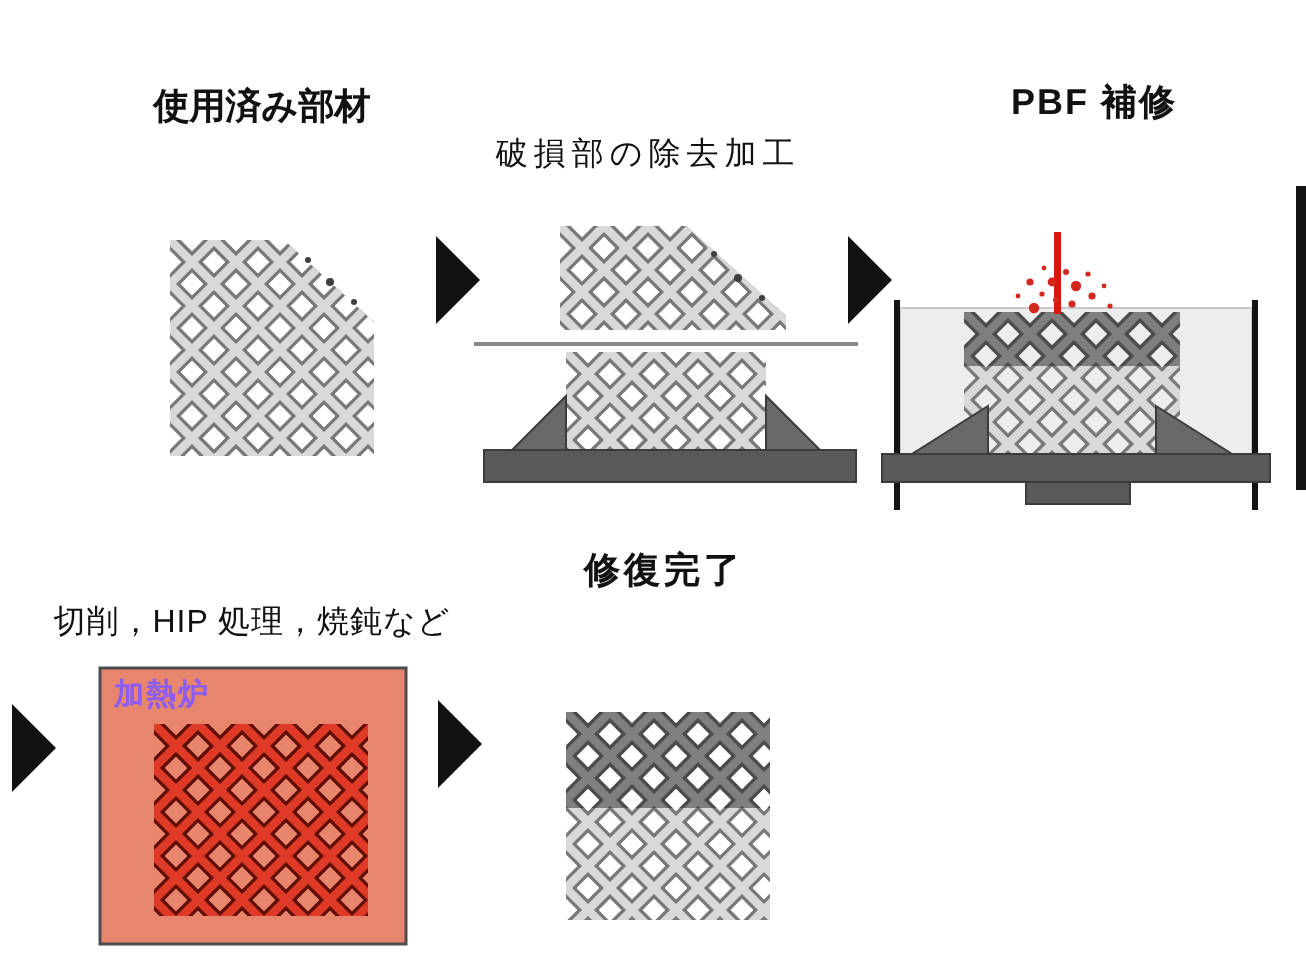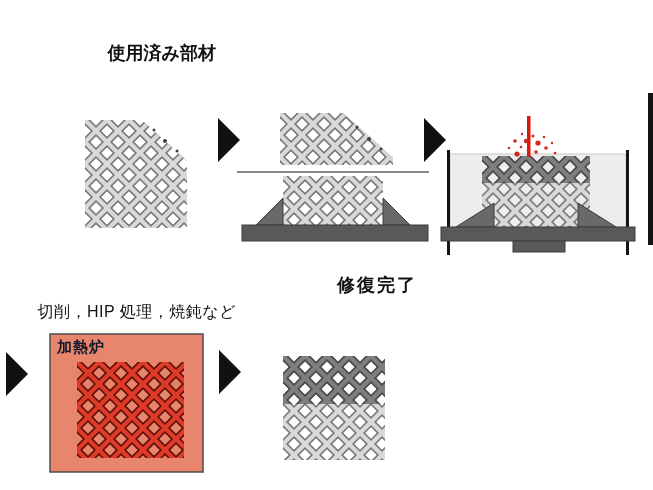--- a/index.html
+++ b/index.html
@@ -1,31 +1,31 @@
 <!DOCTYPE html>
 <html><head>
 <meta charset="utf-8">
 <style>
   *{margin:0;padding:0;box-sizing:border-box}
   html,body{width:653px;height:490px}
   body{background:#fff;font-family:"Liberation Sans","DejaVu Sans",sans-serif}
   #canvas{position:relative;width:653px;height:490px;background:#fff;overflow:hidden}
   #scene{position:absolute;left:0;top:0}
 
-  .lbl{position:absolute;color:#111;text-align:right;white-space:nowrap;line-height:22px}
+  .lbl{position:absolute;color:#111;text-align:center;white-space:nowrap;line-height:22px}
   .title{font-size:18px;font-weight:600}
   .sub{font-size:16px;font-weight:400}
   #lbl-used{left:46px;top:42px;width:170px;letter-spacing:0}
   #lbl-pre{left:239px;top:42px;width:170px;letter-spacing:7px}
   #lbl-pre-sub{left:224px;top:67px;width:200px;letter-spacing:3px}
   #lbl-pbf{left:462px;top:40px;width:170px;letter-spacing:1px}
   #lbl-heat{left:51px;top:274px;width:170px;letter-spacing:3px}
   #lbl-heat-sub{left:16px;top:301px;width:220px;letter-spacing:0.5px}
   #lbl-done{left:247px;top:274px;width:170px;letter-spacing:2px}
-  #lbl-furnace{position:absolute;left:57px;top:338px;font-size:15px;font-weight:700;color:#0f172a;letter-spacing:1px}
+  #lbl-furnace{position:absolute;left:57px;top:338px;font-size:15px;font-weight:700;color:#8b5cf6;letter-spacing:1px}
 
   
   .mo-light{stroke:#787878;stroke-width:7.5;fill:none}
   .mf-light{stroke:#d9d9d9;stroke-width:4.2;fill:none}
   .mo-dark{stroke:#4c4c4c;stroke-width:7.5;fill:none}
   .mf-dark{stroke:#7f7f7f;stroke-width:4.2;fill:none}
   .mo-red{stroke:#5f0f08;stroke-width:7.5;fill:none}
   .mf-red{stroke:#df3a28;stroke-width:4.2;fill:none}
 
   .plate{fill:#595959;stroke:#3c3c3c;stroke-width:1}
@@ -201,16 +201,18 @@
       <use href="#mesh-src" class="mo-light"></use>
       <use href="#mesh-src" class="mf-light"></use>
       <g clip-path="url(#clip-done-top)">
         <use href="#mesh-src" class="mo-dark"></use>
         <use href="#mesh-src" class="mf-dark"></use>
       </g>
     </svg>
   </svg>
 
   <div class="lbl title" id="lbl-used">使用済み部材</div>
+  <div class="lbl sub" id="lbl-pre-sub">破損部の除去加工</div>
+  <div class="lbl title" id="lbl-pbf">PBF 補修</div>
   <div class="lbl title" id="lbl-done">修復完了</div>
   <div class="lbl sub" id="lbl-heat-sub">切削，HIP 処理，焼鈍など</div>
   <div id="lbl-furnace">加熱炉</div>
 </div>
 
 </body></html>

